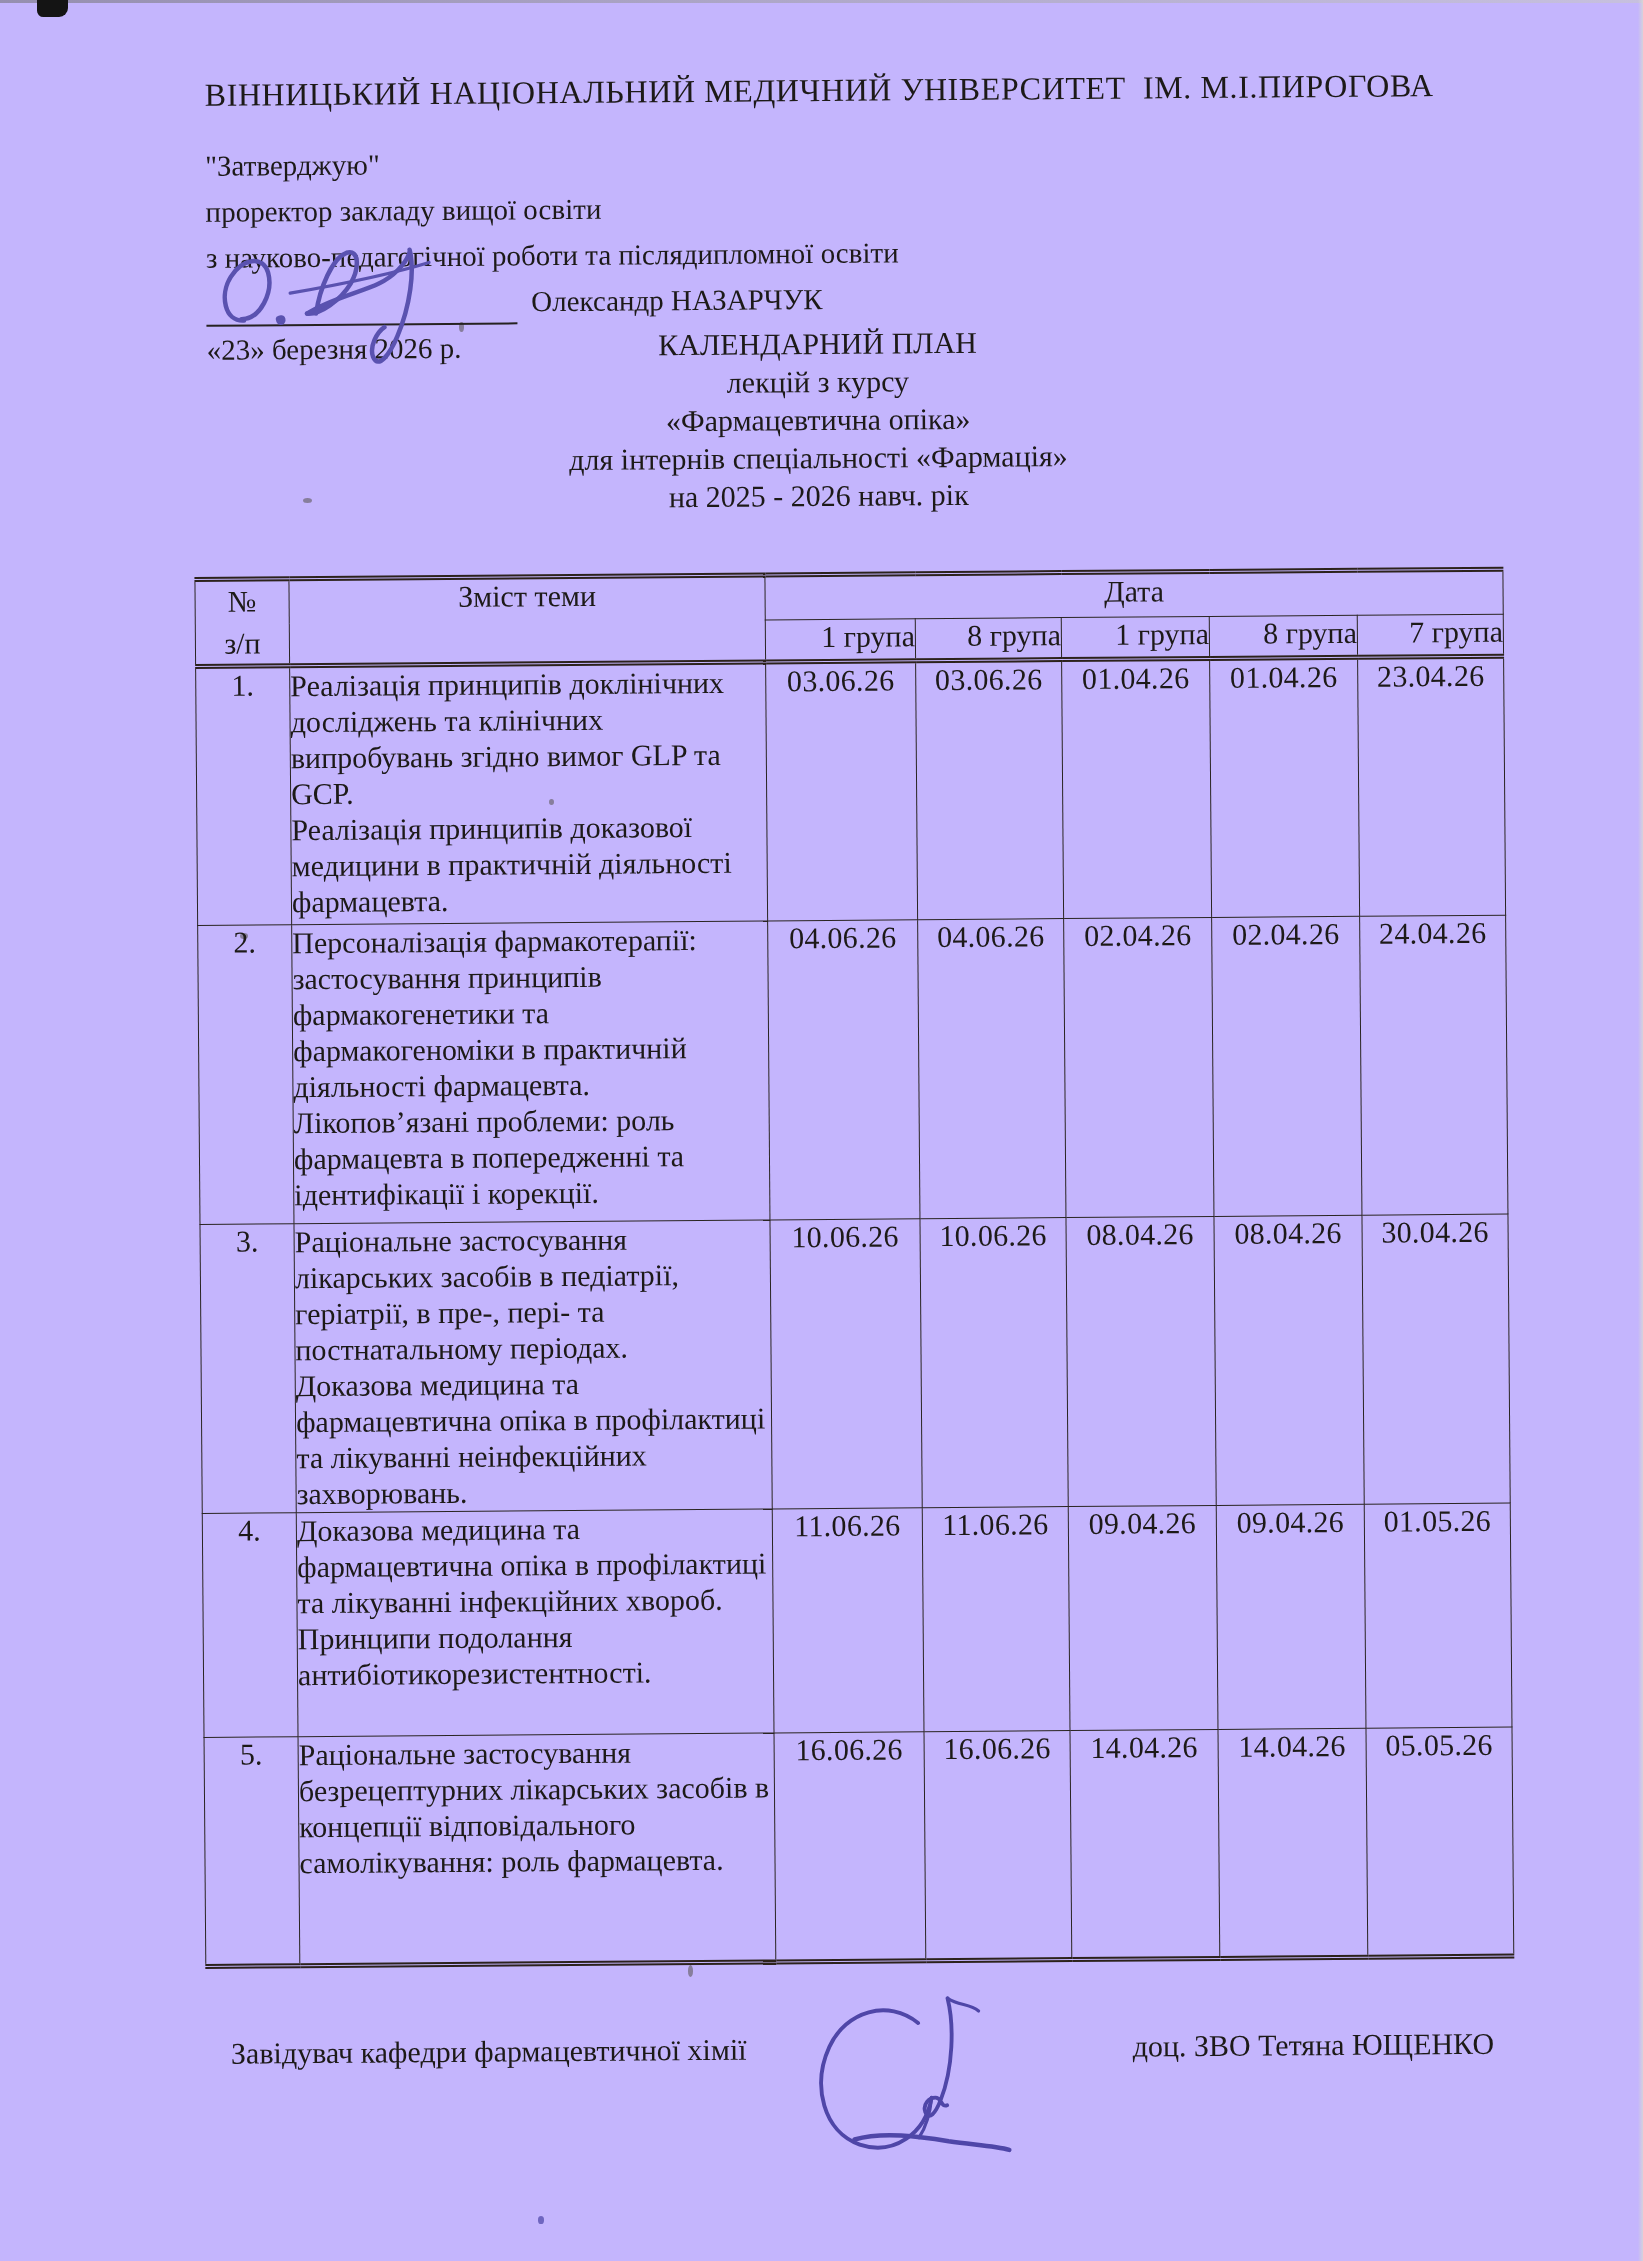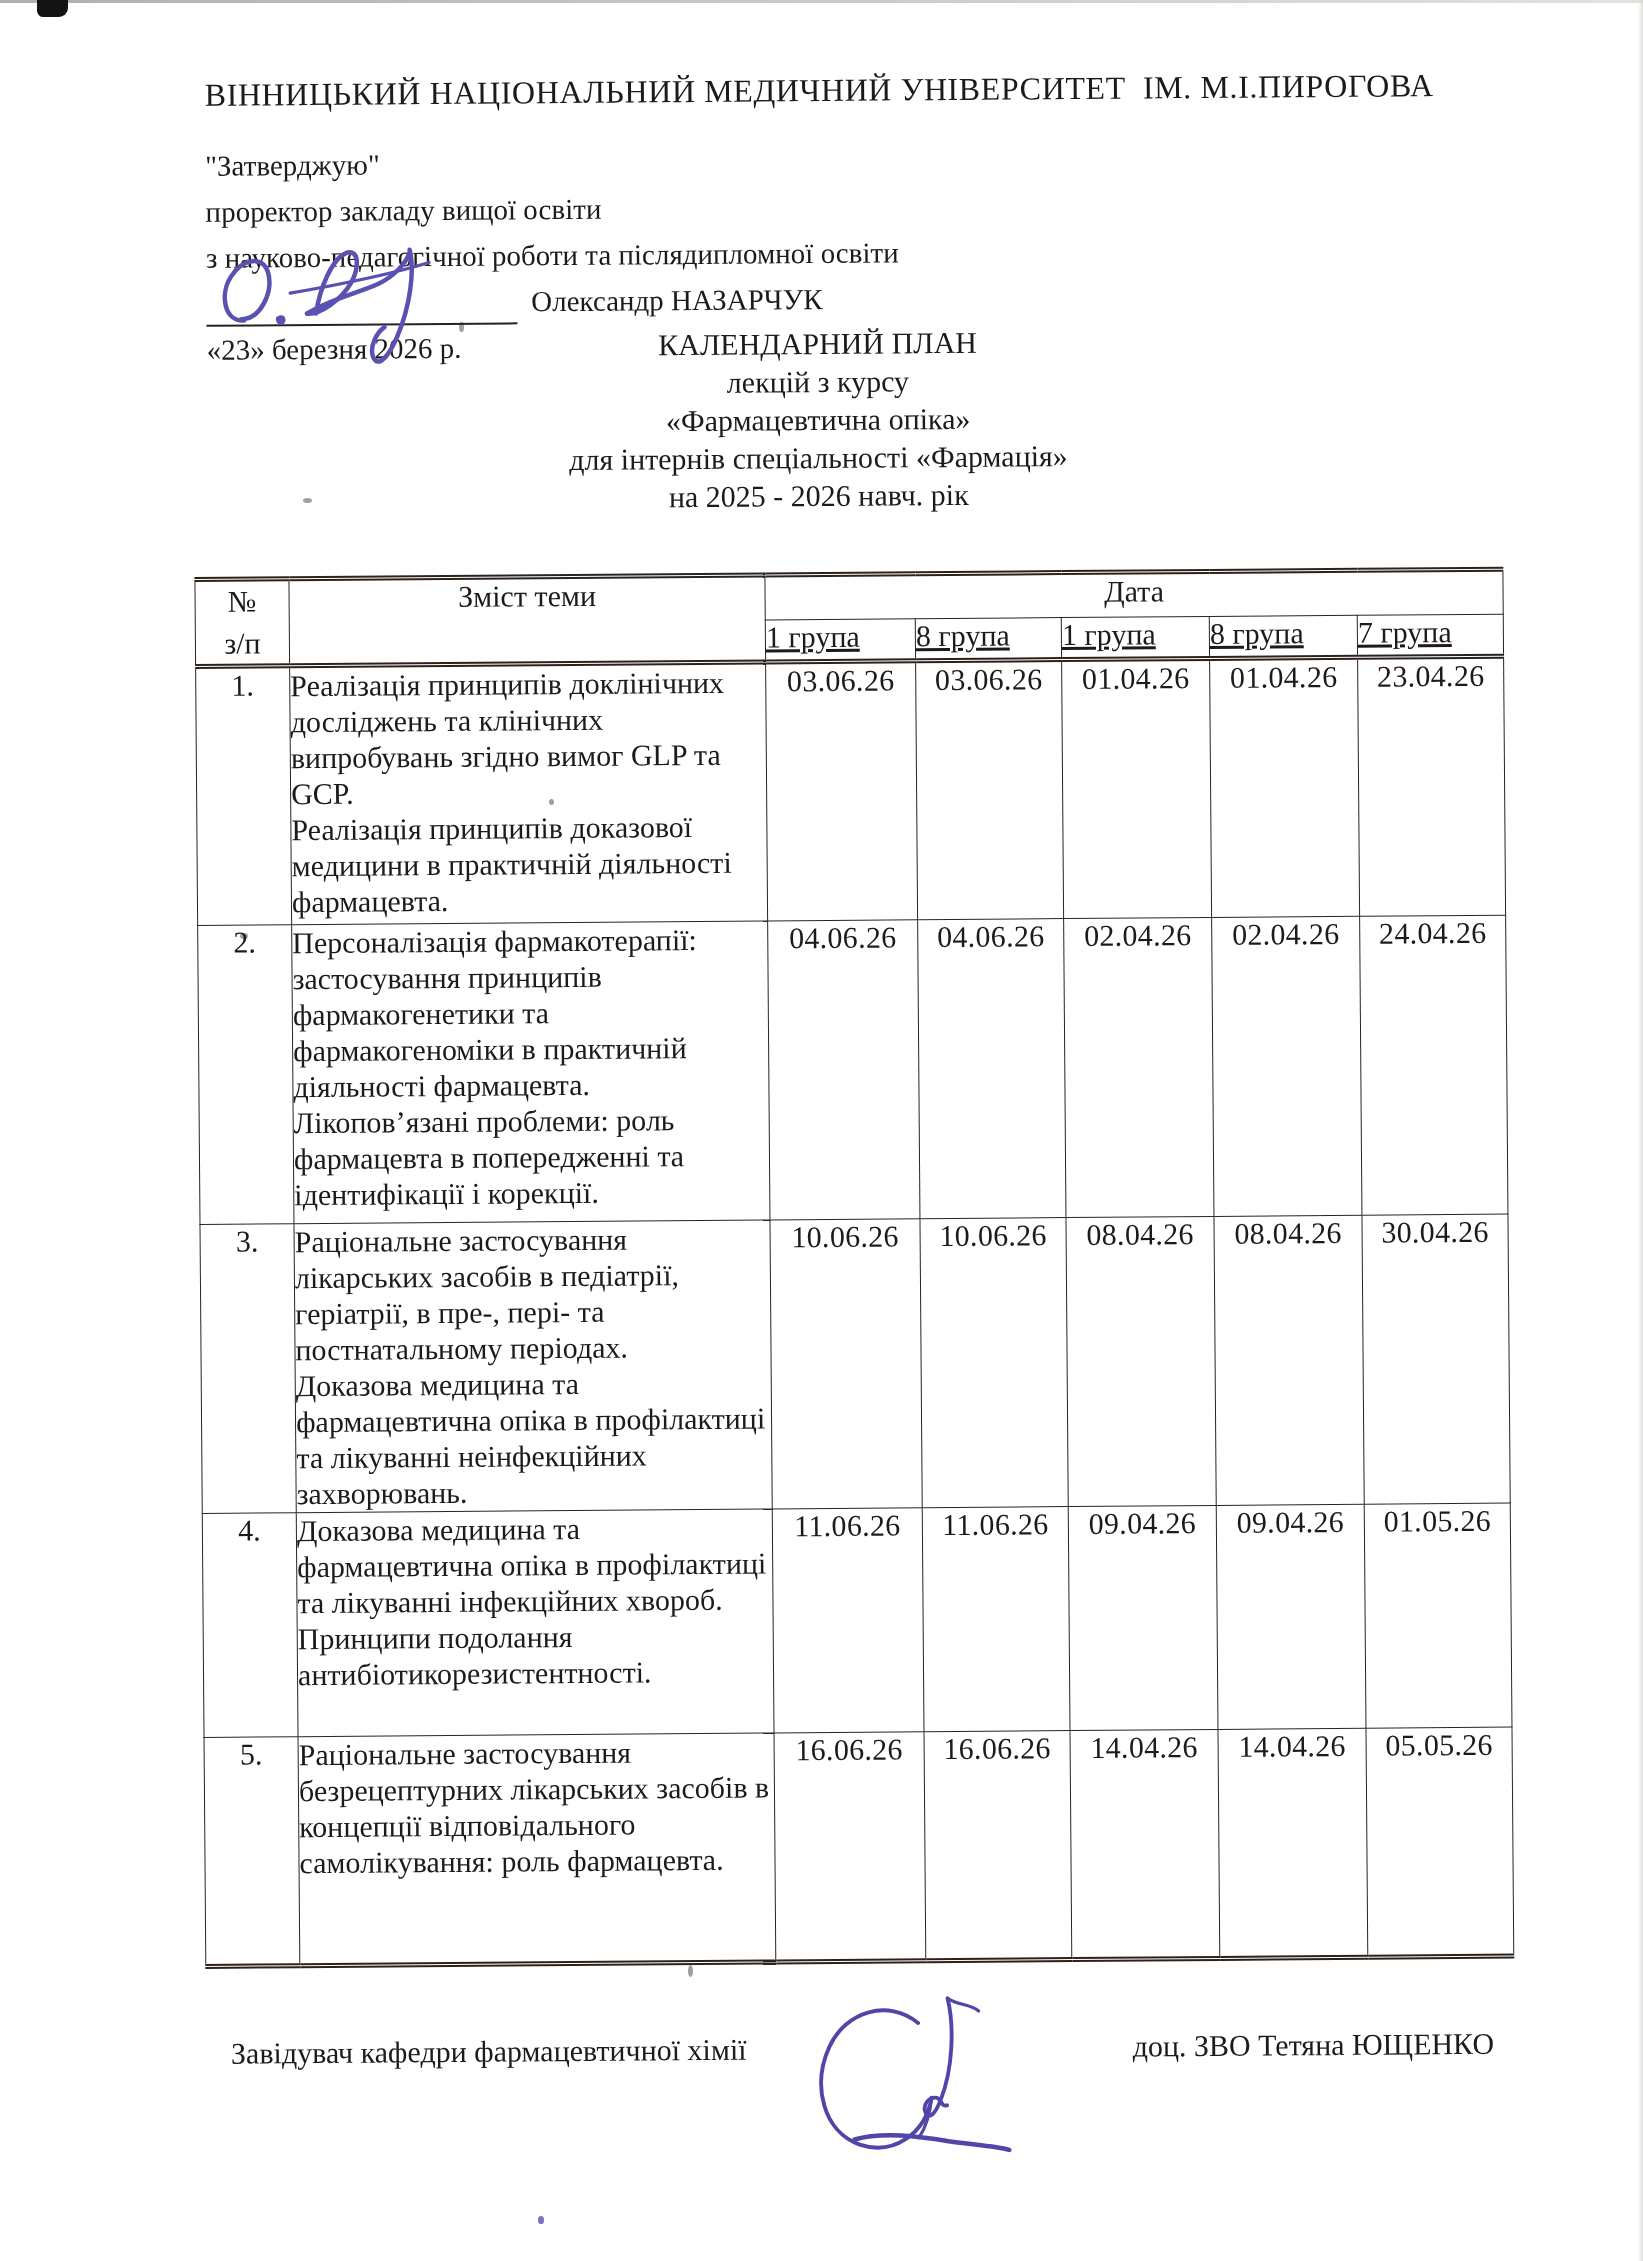--- a/index.html
+++ b/index.html
@@ -1,20 +1,20 @@
 <!DOCTYPE html>
 <html lang="uk" style="font-size:10.3px"><head>
 <meta charset="utf-8">
 <style>
   html,body{margin:0;padding:0;background:#e8e8e8;}
   .page{
     position:relative;
     width:1644px;height:2261px;
     margin:0 auto;
-    background:#ffffff;
+    background:#c4b5fd;
     overflow:hidden;
     font-family:"Liberation Serif","DejaVu Serif",serif;
     color:#1d1a18;
   }
   .scan-rotate{
     position:absolute;inset:0;
     transform:rotate(-0.45deg);
     transform-origin:50% 40%;
   }
   
@@ -64,21 +64,21 @@
     vertical-align:top;font-weight:normal;
     padding:0;
   }
   .b-thick-top{border-top:5.8px double #2c221c !important;}
   .b-thick-bottom{border-bottom:5.8px double #2c221c !important;}
   th.numhead-cell{vertical-align:top;}
   .numhead{display:flex;flex-direction:column;justify-content:space-between;
     align-items:center;height:76px;padding:2.6px 0 3.9px;}
   th.topic-head{text-align:center;padding-top:3.9px;vertical-align:top;}
   th.date-head{text-align:center;padding-top:2.6px;height:39px;}
-  th.group-head{text-align:left;padding-top:3.9px;height:37px;text-decoration:underline;}
+  th.group-head{text-align:right;padding-top:3.9px;height:37px;}
   td.cell-num{text-align:center;padding-top:3.9px;font-size:30px;}
   td.cell-topic{
     padding:3.2px 54px 0 15.5px;
     line-height:36px;white-space:pre-line;
   }
   td.cell-date{text-align:center;padding-top:4.5px;letter-spacing:0.3px;}
 
   
   .footer-row{
     position:absolute;left:222px;top:2032px;width:1263px;

